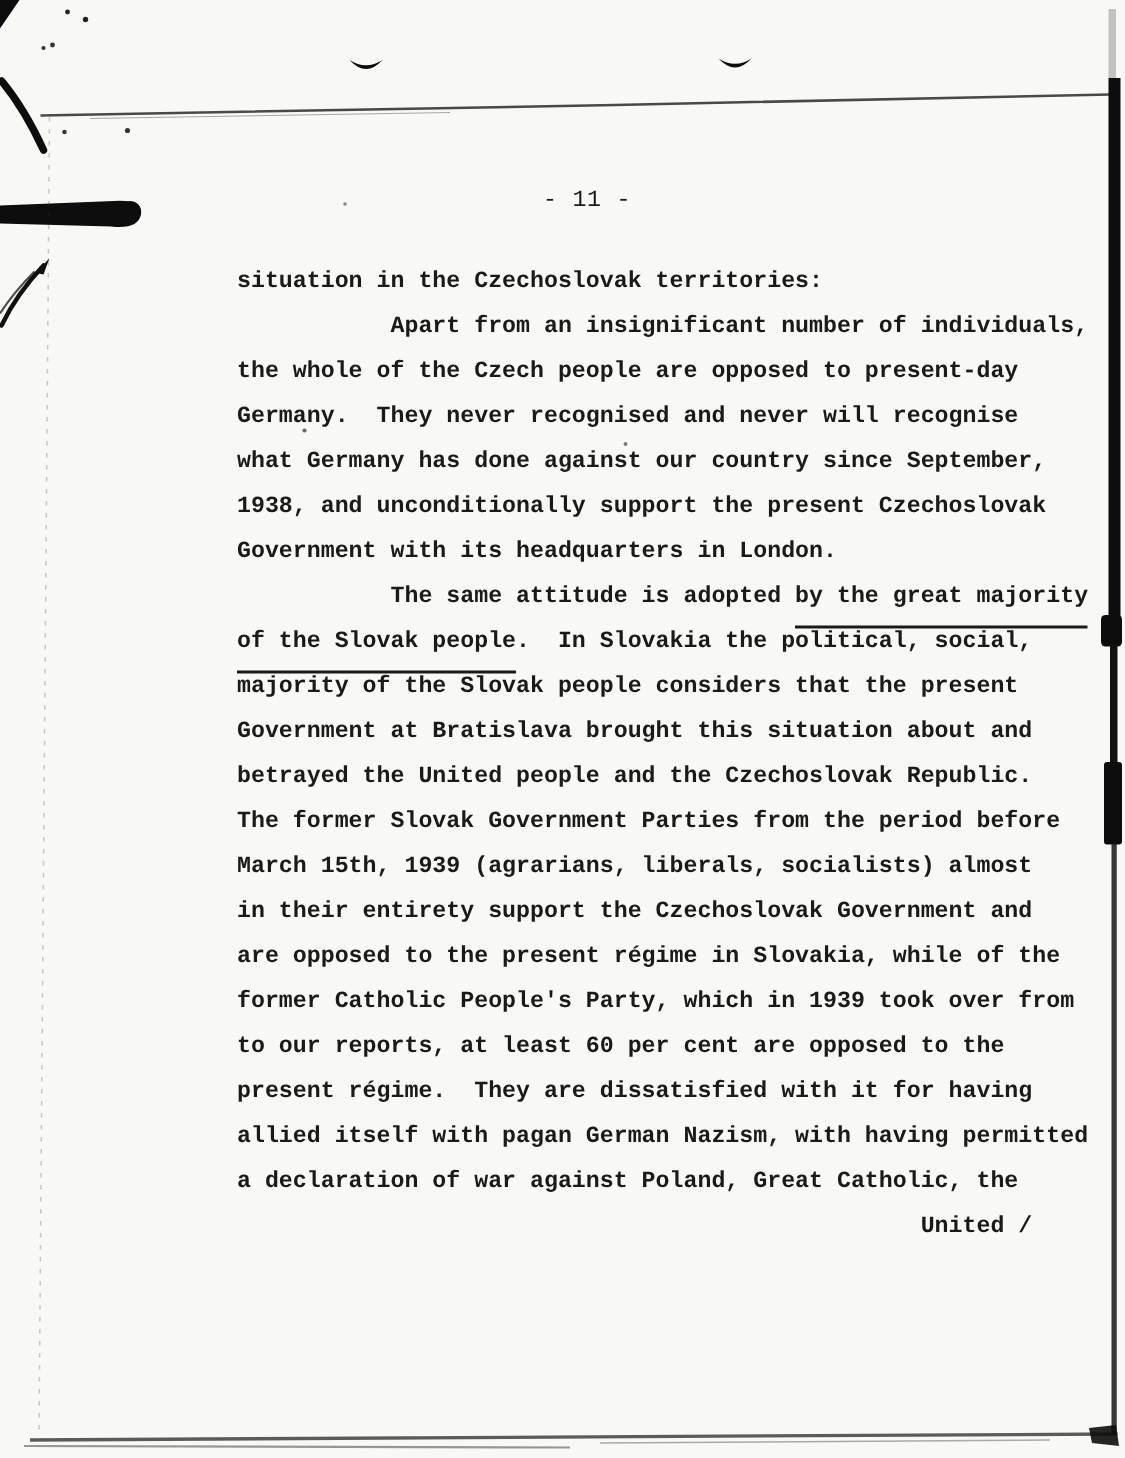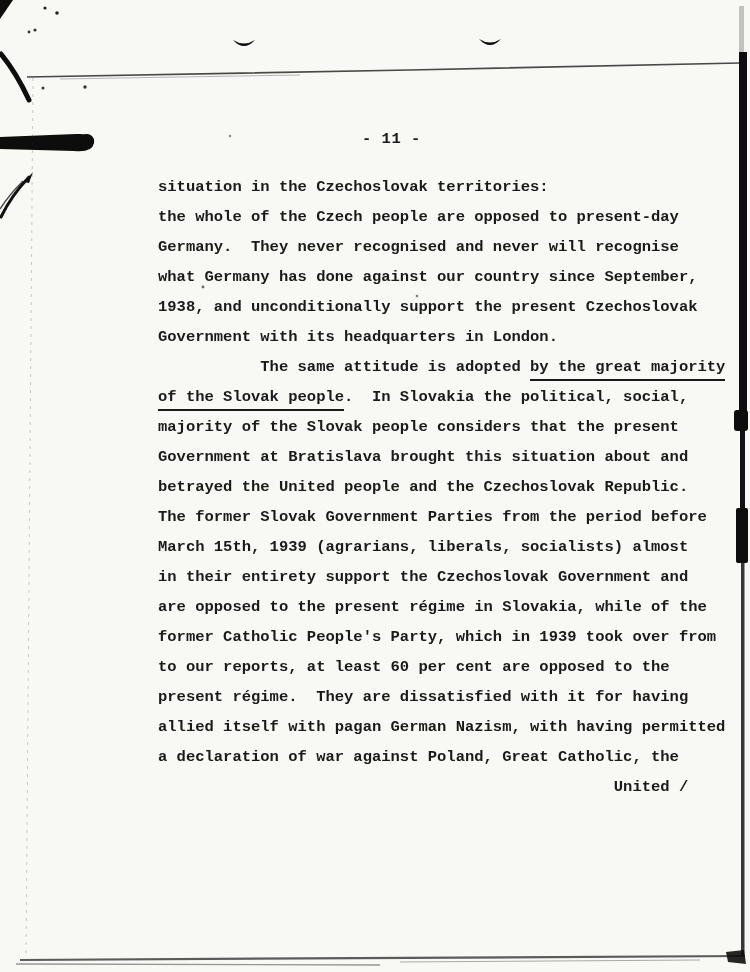--- a/index.html
+++ b/index.html
@@ -18,43 +18,43 @@
   }
   .artifacts {
     position: absolute;
     left: 0; top: 0;
     width: 750px; height: 972px;
     pointer-events: none;
   }
   .pageno {
     position: absolute;
     left: 362px;
-    top: 130px;
+    top: 124px;
     font-size: 15.5px;
-    font-weight: bold;
+    font-weight: normal;
     letter-spacing: 0.5px;
     white-space: pre;
     text-align: center;
   }
   .textblock {
     position: absolute;
     left: 158px;
     top: 172px;
     width: 585px;
   }
   .line {
     white-space: pre;
     font-size: 15.5px;
     font-weight: bold;
     line-height: 30px;
     height: 30px;
   }
   .line .u {
     border-bottom: 2px solid var(--ink, #1a1a1a);
-    padding-bottom: 3px;
+    padding-bottom: 11px;
   }
 </style>
 </head>
 <body>
 
 <div class="page">
 
   <svg class="artifacts" width="750" height="972" viewBox="0 0 750 972" xmlns="http://www.w3.org/2000/svg">
 
     <polygon points="0,0 13,0 0,19" fill="#0d0d0d"></polygon>
@@ -96,20 +96,21 @@
     <path d="M20,960 L745,956" stroke="#333" stroke-width="2.2" opacity="0.8" fill="none"></path>
     <path d="M16,964 L380,965" stroke="#333" stroke-width="1.4" opacity="0.5" fill="none"></path>
     <path d="M400,962 L700,960" stroke="#333" stroke-width="1" opacity="0.4" fill="none"></path>
     <polygon points="726,952 744,950 746,964 728,962" fill="#0d0d0d" opacity="0.9"></polygon>
   </svg>
 
   <div class="pageno">- 11 -</div>
 
   <div class="textblock">
       <div class="line"><span>situation in the Czechoslovak territories:</span></div>
+      <div class="line"><span>           Apart from an insignificant number of individuals,</span></div>
       <div class="line"><span>the whole of the Czech people are opposed to present-day</span></div>
       <div class="line"><span>Germany.  They never recognised and never will recognise</span></div>
       <div class="line"><span>what Germany has done against our country since September,</span></div>
       <div class="line"><span>1938, and unconditionally support the present Czechoslovak</span></div>
       <div class="line"><span>Government with its headquarters in London.</span></div>
       <div class="line"><span>           The same attitude is adopted </span><span class="u">by the great majority</span></div>
       <div class="line"><span class="u">of the Slovak people</span><span>.  In Slovakia the political, social,</span></div>
       <div class="line"><span>majority of the Slovak people considers that the present</span></div>
       <div class="line"><span>Government at Bratislava brought this situation about and</span></div>
       <div class="line"><span>betrayed the United people and the Czechoslovak Republic.</span></div>

